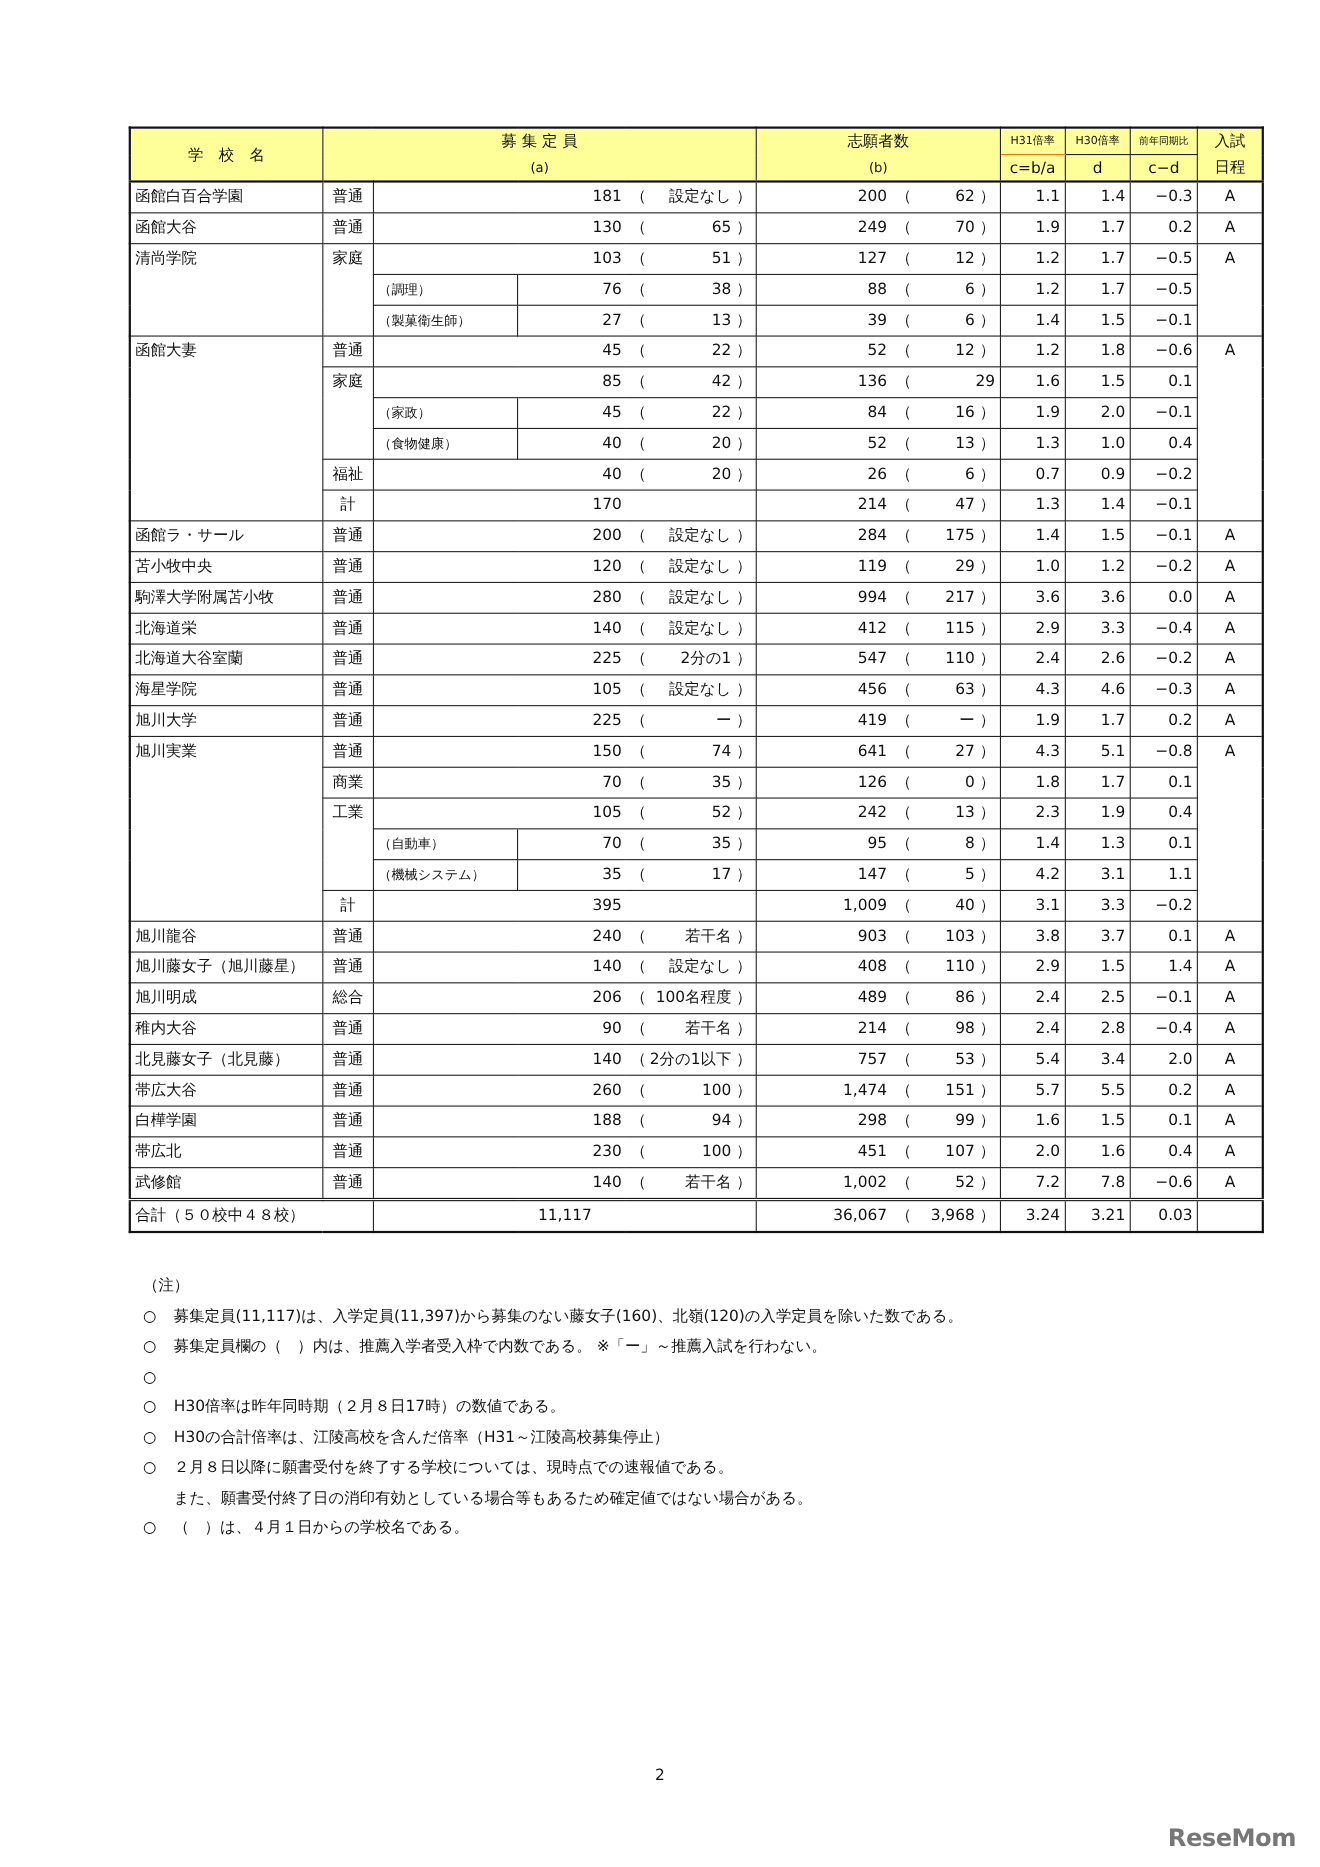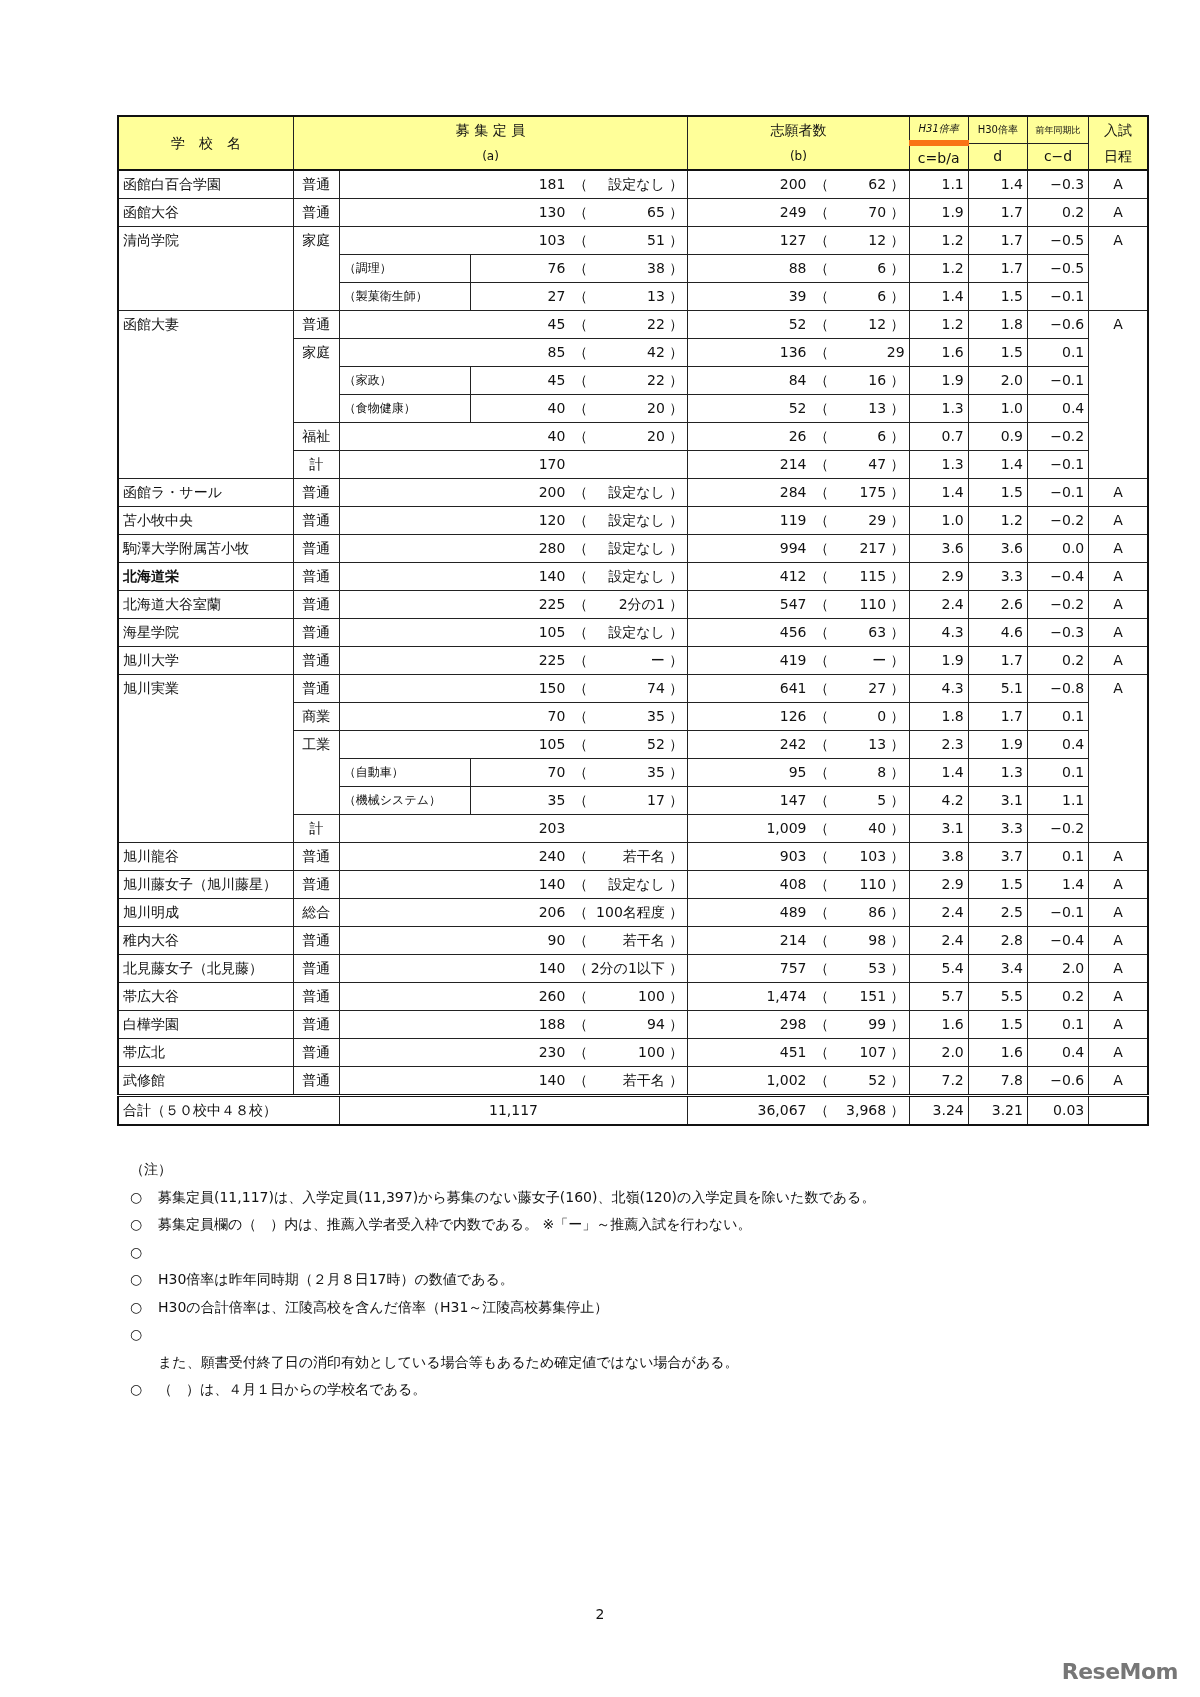--- a/index.html
+++ b/index.html
@@ -38,21 +38,21 @@
       <col style="width:54px">
       <col style="width:54px">
       <col style="width:56px">
       <col style="width:54px">
     </colgroup>
     <thead>
       <tr>
         <th rowspan="2">学　校　名</th>
         <th colspan="4" style="border-bottom:none;line-height:22px;">募 集 定 員</th>
         <th colspan="2" style="border-bottom:none;line-height:22px;">志願者数</th>
-        <th class="hdr-sm" style="border-bottom:6px solid #f97316;font-style:italic;">H31倍率</th>
+        <th class="hdr-sm" style="border-bottom:1px solid #f97316;">H31倍率</th>
         <th class="hdr-sm" style="border-bottom:1px solid #222;">H30倍率</th>
         <th class="hdr-sm" style="font-size:9px;border-bottom:1px solid #222;">前年同期比</th>
         <th style="border-bottom:none;">入試</th>
       </tr>
       <tr>
         <th colspan="4" style="border-top:none;font-size:12px;">(a)</th>
         <th colspan="2" style="border-top:none;font-size:12px;">(b)</th>
         <th>c=b/a</th>
         <th>d</th>
         <th>c−d</th>
@@ -218,21 +218,21 @@
           <td class="num nob-l nob-r">280</td>
           <td class="num nob-l"><span style="float:left">（</span><span>設定なし</span> ）</td>
           <td class="num nob-r">994</td>
           <td class="num nob-l"><span style="float:left">（</span><span>217</span> ）</td>
           <td class="num">3.6</td>
           <td class="num">3.6</td>
           <td class="num">0.0</td>
           <td class="ctr" rowspan="1" style="vertical-align: top;">A</td>
         </tr>
         <tr>
-          <td rowspan="1" style="vertical-align: top; font-weight: bold;">北海道栄</td>
+          <td rowspan="1" style="vertical-align: top;">北海道栄</td>
           <td rowspan="1" class="ctr" style="vertical-align: top;">普通</td>
           <td class="sub-label nob-r"></td>
           <td class="num nob-l nob-r">140</td>
           <td class="num nob-l"><span style="float:left">（</span><span>設定なし</span> ）</td>
           <td class="num nob-r">412</td>
           <td class="num nob-l"><span style="float:left">（</span><span>115</span> ）</td>
           <td class="num">2.9</td>
           <td class="num">3.3</td>
           <td class="num">−0.4</td>
           <td class="ctr" rowspan="1" style="vertical-align: top;">A</td>
@@ -327,21 +327,21 @@
           <td class="num nob-l" style="border-top: 1px dotted rgb(85, 85, 85);"><span style="float:left">（</span><span>17</span> ）</td>
           <td class="num nob-r" style="border-top: 1px dotted rgb(85, 85, 85); margin-top: 48px;">147</td>
           <td class="num nob-l" style="border-top: 1px dotted rgb(85, 85, 85);"><span style="float:left">（</span><span>5</span> ）</td>
           <td class="num" style="border-top: 1px dotted rgb(85, 85, 85);">4.2</td>
           <td class="num" style="border-top: 1px dotted rgb(85, 85, 85);">3.1</td>
           <td class="num" style="border-top: 1px dotted rgb(85, 85, 85);">1.1</td>
         </tr>
         <tr>
           <td rowspan="1" class="ctr" style="vertical-align: top;">計</td>
           <td class="sub-label nob-r"></td>
-          <td class="num nob-l nob-r">203</td>
+          <td class="num nob-l nob-r">395</td>
           <td class="num nob-l"></td>
           <td class="num nob-r">1,009</td>
           <td class="num nob-l"><span style="float:left">（</span><span>40</span> ）</td>
           <td class="num">3.1</td>
           <td class="num">3.3</td>
           <td class="num">−0.2</td>
         </tr>
         <tr>
           <td rowspan="1" style="vertical-align: top;">旭川龍谷</td>
           <td rowspan="1" class="ctr" style="vertical-align: top;">普通</td>
@@ -489,20 +489,21 @@
         <div class="item">
           <span class="bullet">○</span>
           <span>H30倍率は昨年同時期（２月８日17時）の数値である。</span>
         </div>
         <div class="item">
           <span class="bullet">○</span>
           <span>H30の合計倍率は、江陵高校を含んだ倍率（H31～江陵高校募集停止）</span>
         </div>
         <div class="item">
           <span class="bullet">○</span>
+          <span>２月８日以降に願書受付を終了する学校については、現時点での速報値である。</span>
         </div>
       </div>
     <div class="indent">また、願書受付終了日の消印有効としている場合等もあるため確定値ではない場合がある。</div>
     <div class="item">
       <span class="bullet">○</span>
       <span>（　）は、４月１日からの学校名である。</span>
     </div>
   </div>
 
   <div class="pageno">2</div>

